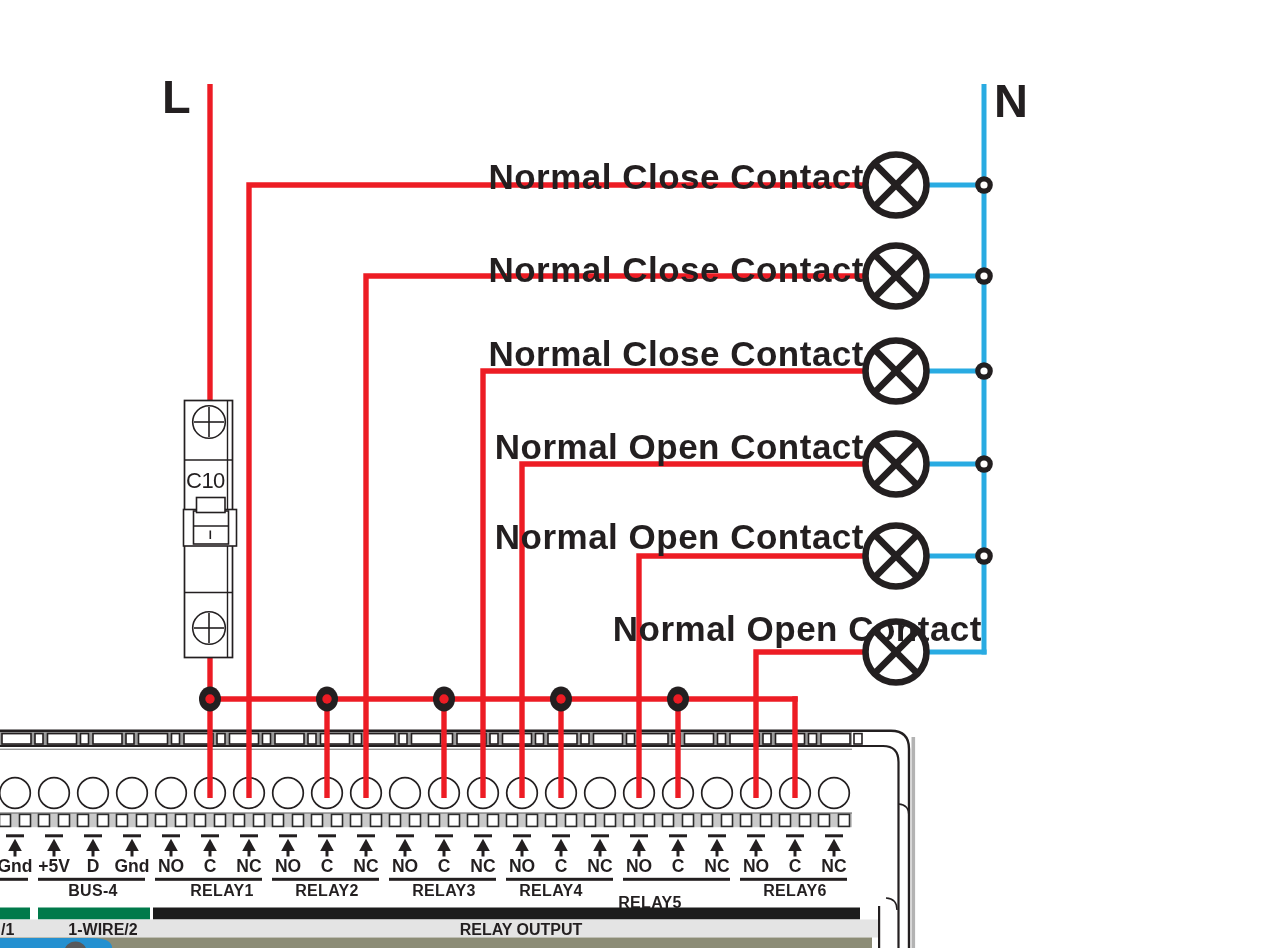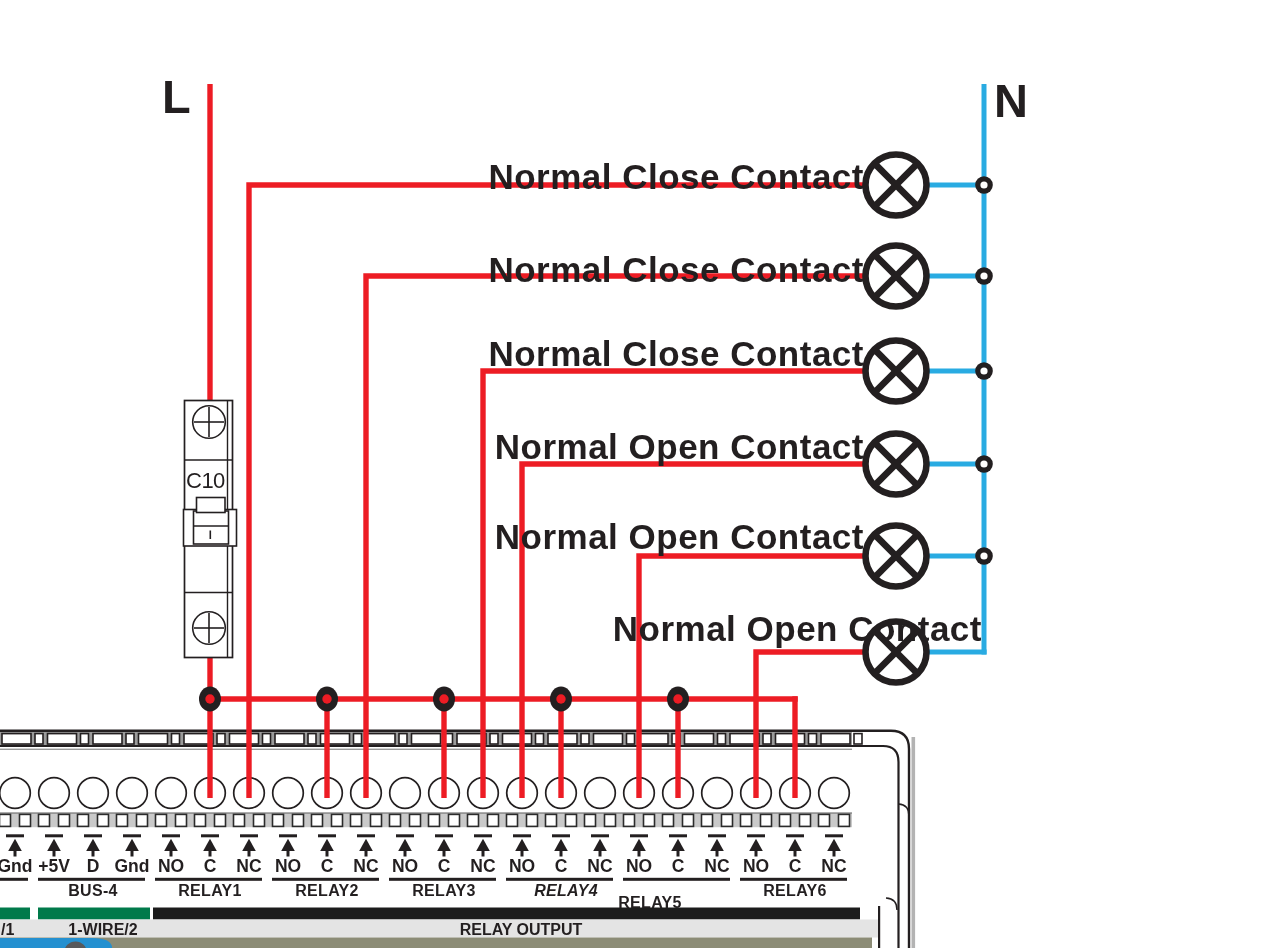--- a/index.html
+++ b/index.html
@@ -325,24 +325,24 @@
       <div class="lbl term-lbl" style="left:600px;">NC</div>
       <div class="lbl term-lbl" style="left:639px;">NO</div>
       <div class="lbl term-lbl" style="left:678px;">C</div>
       <div class="lbl term-lbl" style="left:717px;">NC</div>
       <div class="lbl term-lbl" style="left:756px;">NO</div>
       <div class="lbl term-lbl" style="left:795px;">C</div>
       <div class="lbl term-lbl" style="left:834px;">NC</div>
     </div>
   <div id="group-labels">
       <div class="lbl group-lbl" style="left:93px;">BUS-4</div>
-      <div class="lbl group-lbl" style="left:210px;text-align:center;">RELAY1</div>
+      <div class="lbl group-lbl" style="left:222px;text-align:center;">RELAY1</div>
       <div class="lbl group-lbl" style="left:327px;">RELAY2</div>
       <div class="lbl group-lbl" style="left:444px;">RELAY3</div>
-      <div class="lbl group-lbl" style="left:566px;font-style:italic;">RELAY4</div>
+      <div class="lbl group-lbl" style="left:551px;">RELAY4</div>
       <div class="lbl group-lbl" style="left:650px;margin-top:12px;">RELAY5</div>
       <div class="lbl group-lbl" style="left:795px;">RELAY6</div>
     </div>
 
   <div class="lbl bar-lbl" style="left:1px;">/1</div>
   <div class="lbl bar-lbl bar-center" style="left:95px;">1-WIRE/2</div>
   <div class="lbl bar-lbl bar-center" style="left:513px;">RELAY OUTPUT</div>
 </div>
 
 </body></html>

